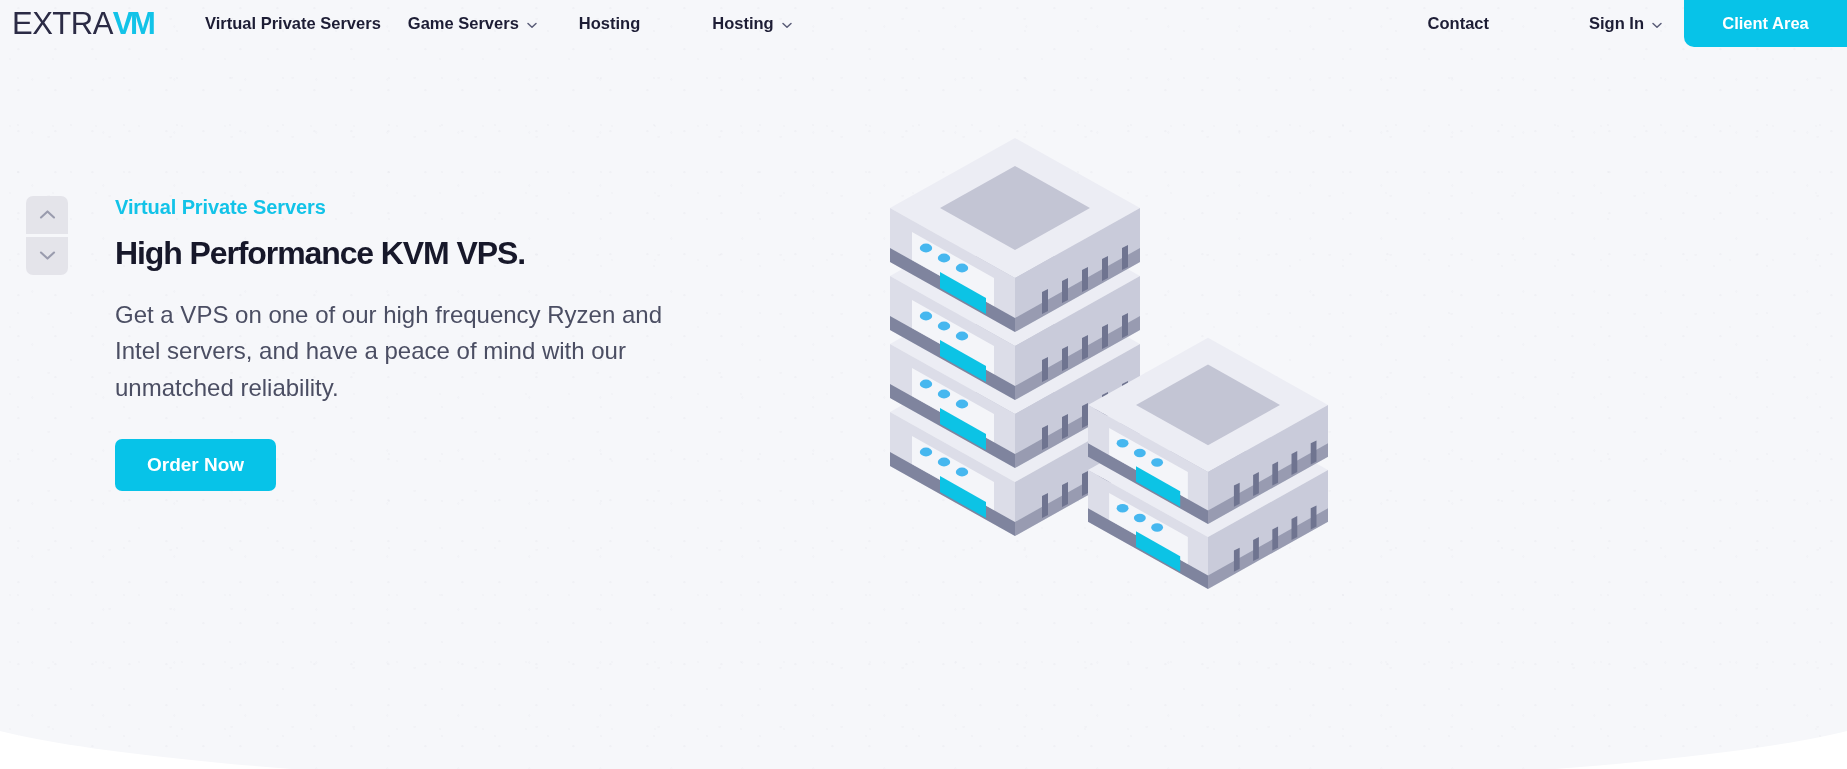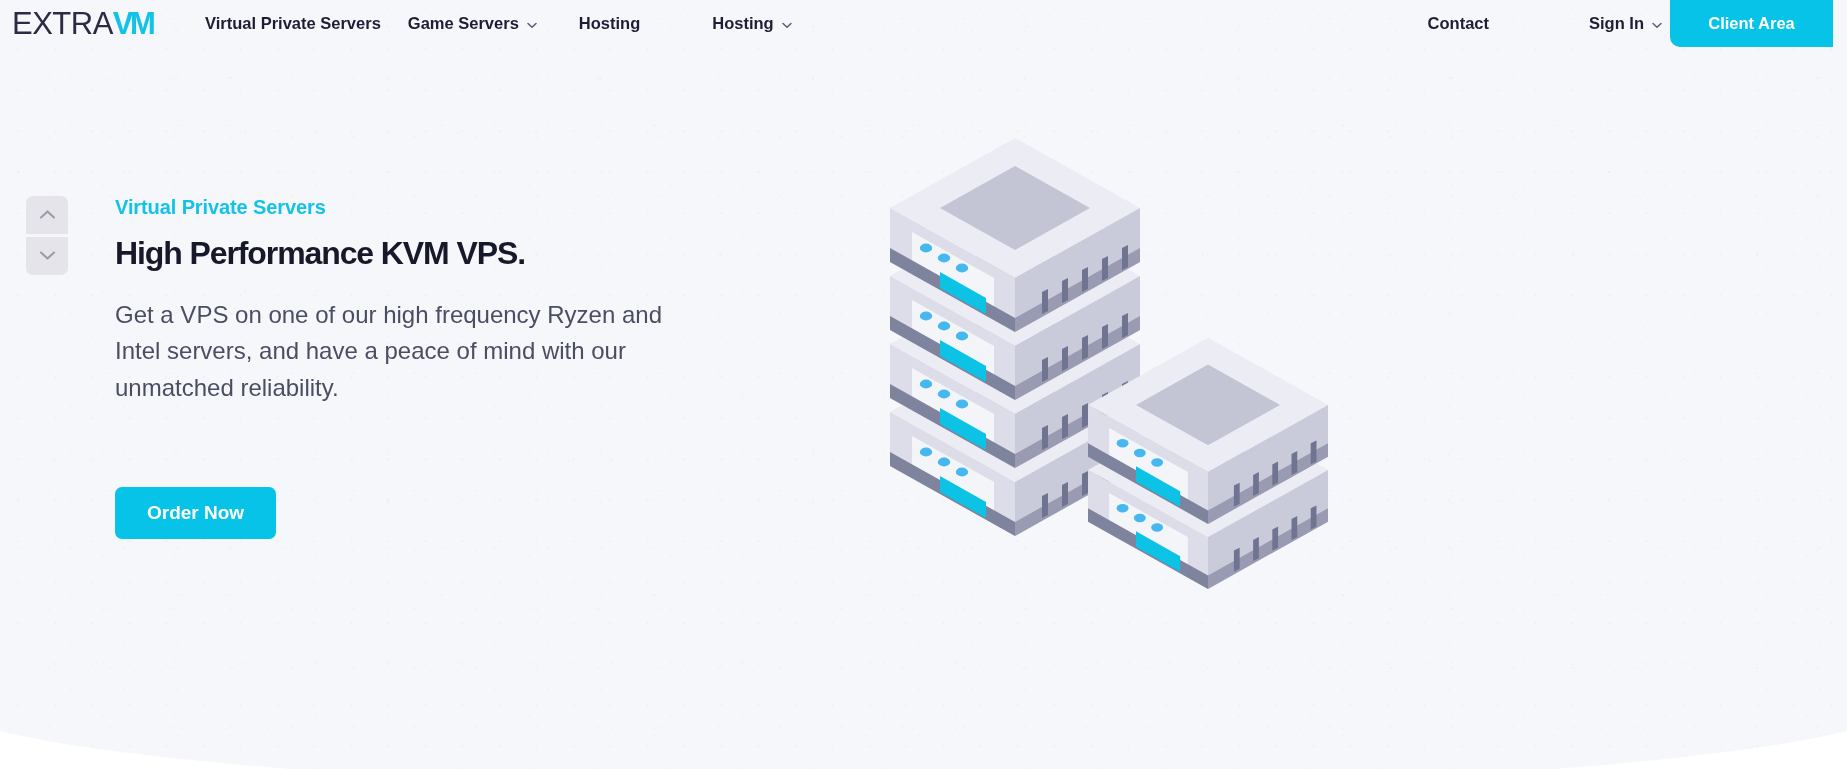--- a/index.html
+++ b/index.html
@@ -83,21 +83,21 @@
   .nav-right .nav-item { margin-left:100px; }
   .nav-right .nav-item:first-child { margin-left:0; }
 
   .chev {
     display:inline-block; width:12px; height:12px;
     position:relative; top:1px;
   }
   .chev svg { display:block; }
 
   .client-area-btn {
-    position:absolute; right:14px; top:0;
+    position:absolute; right:0; top:0;
     height:47px; min-width:163px;
     background:#07c3e8;
     color:#ffffff;
     font-size:16.5px; font-weight:700;
     display:flex; align-items:center; justify-content:center;
     border:none; cursor:pointer;
     border-bottom-left-radius:10px;
     padding:0 26px;
     font-family:"Liberation Sans", sans-serif;
   }
@@ -129,21 +129,20 @@
     margin-bottom:32px;
   }
   .order-btn {
     display:inline-flex; align-items:center; justify-content:center;
     height:52px; padding:0 32px;
     background:#07c3e8; color:#ffffff;
     font-size:19px; font-weight:700;
     border:none; border-radius:7px;
     cursor:pointer;
     font-family:"Liberation Sans", sans-serif;
-    margin-top:48px;
   }
 
   
   .slider-nav {
     position:absolute; left:26px; top:196px;
     width:42px; z-index:12;
     display:flex; flex-direction:column; gap:3px;
   }
   .slider-btn {
     width:42px; height:38px;

